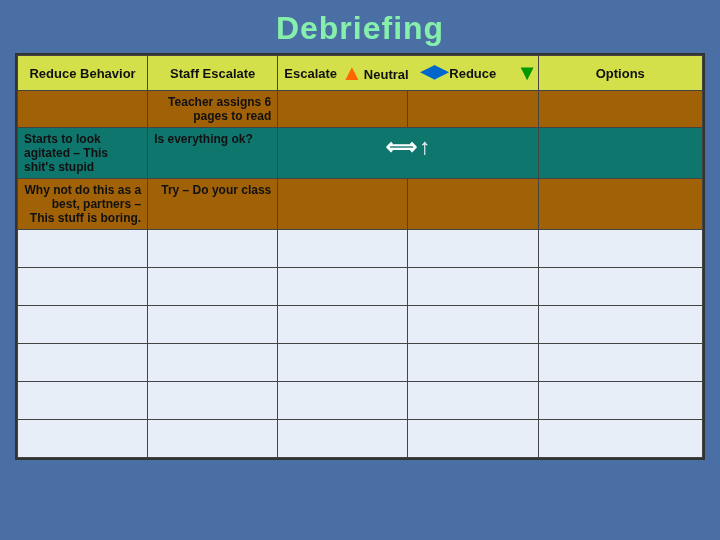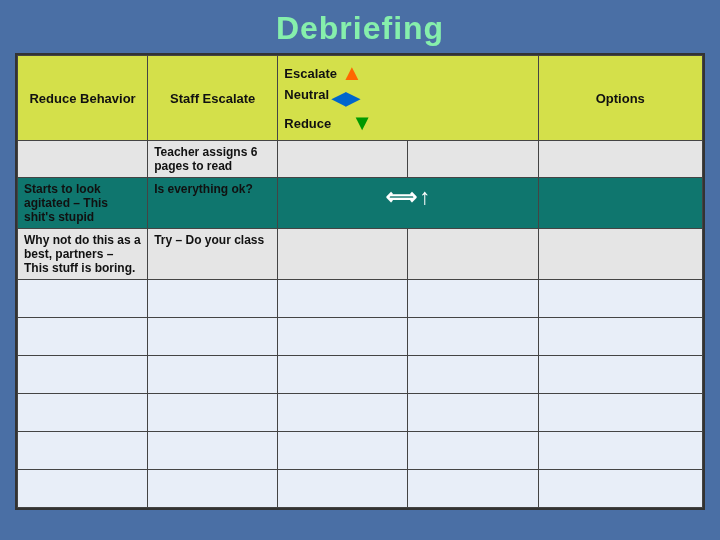--- a/index.html
+++ b/index.html
@@ -57,21 +57,22 @@
     }
 
     .col-student { width: 19%; }
     .col-staff   { width: 19%; }
     .col-esn     { width: 19%; }
     .col-empty   { width: 19%; }
     .col-options { width: 24%; }
 
     
     .row-yellow td {
-      background: #e5e5e5;
+      background: #a16207;
+      text-align: right;
     }
 
     
     .row-white td {
       background: #0f766e;
     }
 
     
     .row-empty td {
       background: #e8eef8;
@@ -104,26 +105,26 @@
       <col class="col-staff">
       <col class="col-esn">
       <col class="col-empty">
       <col class="col-options">
     </colgroup>
     <thead>
       <tr class="header-row">
         <th>Reduce Behavior</th>
         <th>Staff Escalate</th>
         <th colspan="2">
-          <div style="display:flex; flex-direction:column; align-items:flex-start; gap:1px;">
+          <div style="display:flex; flex-direction:row; align-items:flex-start; gap:1px;">
             <span style="display:flex; align-items:center; gap:4px;">
               <span>Escalate</span>
               <span class="arrow-up">▲</span>
             </span>
-            <span style="display:flex; align-items:flex-start; gap:3px;">
+            <span style="display:flex; align-items:flex-end; gap:12px;">
               <span>Neutral</span>
               <span class="arrow-neutral">◀▶</span>
             </span>
             <span style="display:flex; align-items:center; gap:20px;">
               <span>Reduce</span>
               <span class="arrow-down">▼</span>
             </span>
           </div>
         </th>
         <th>Options</th>

